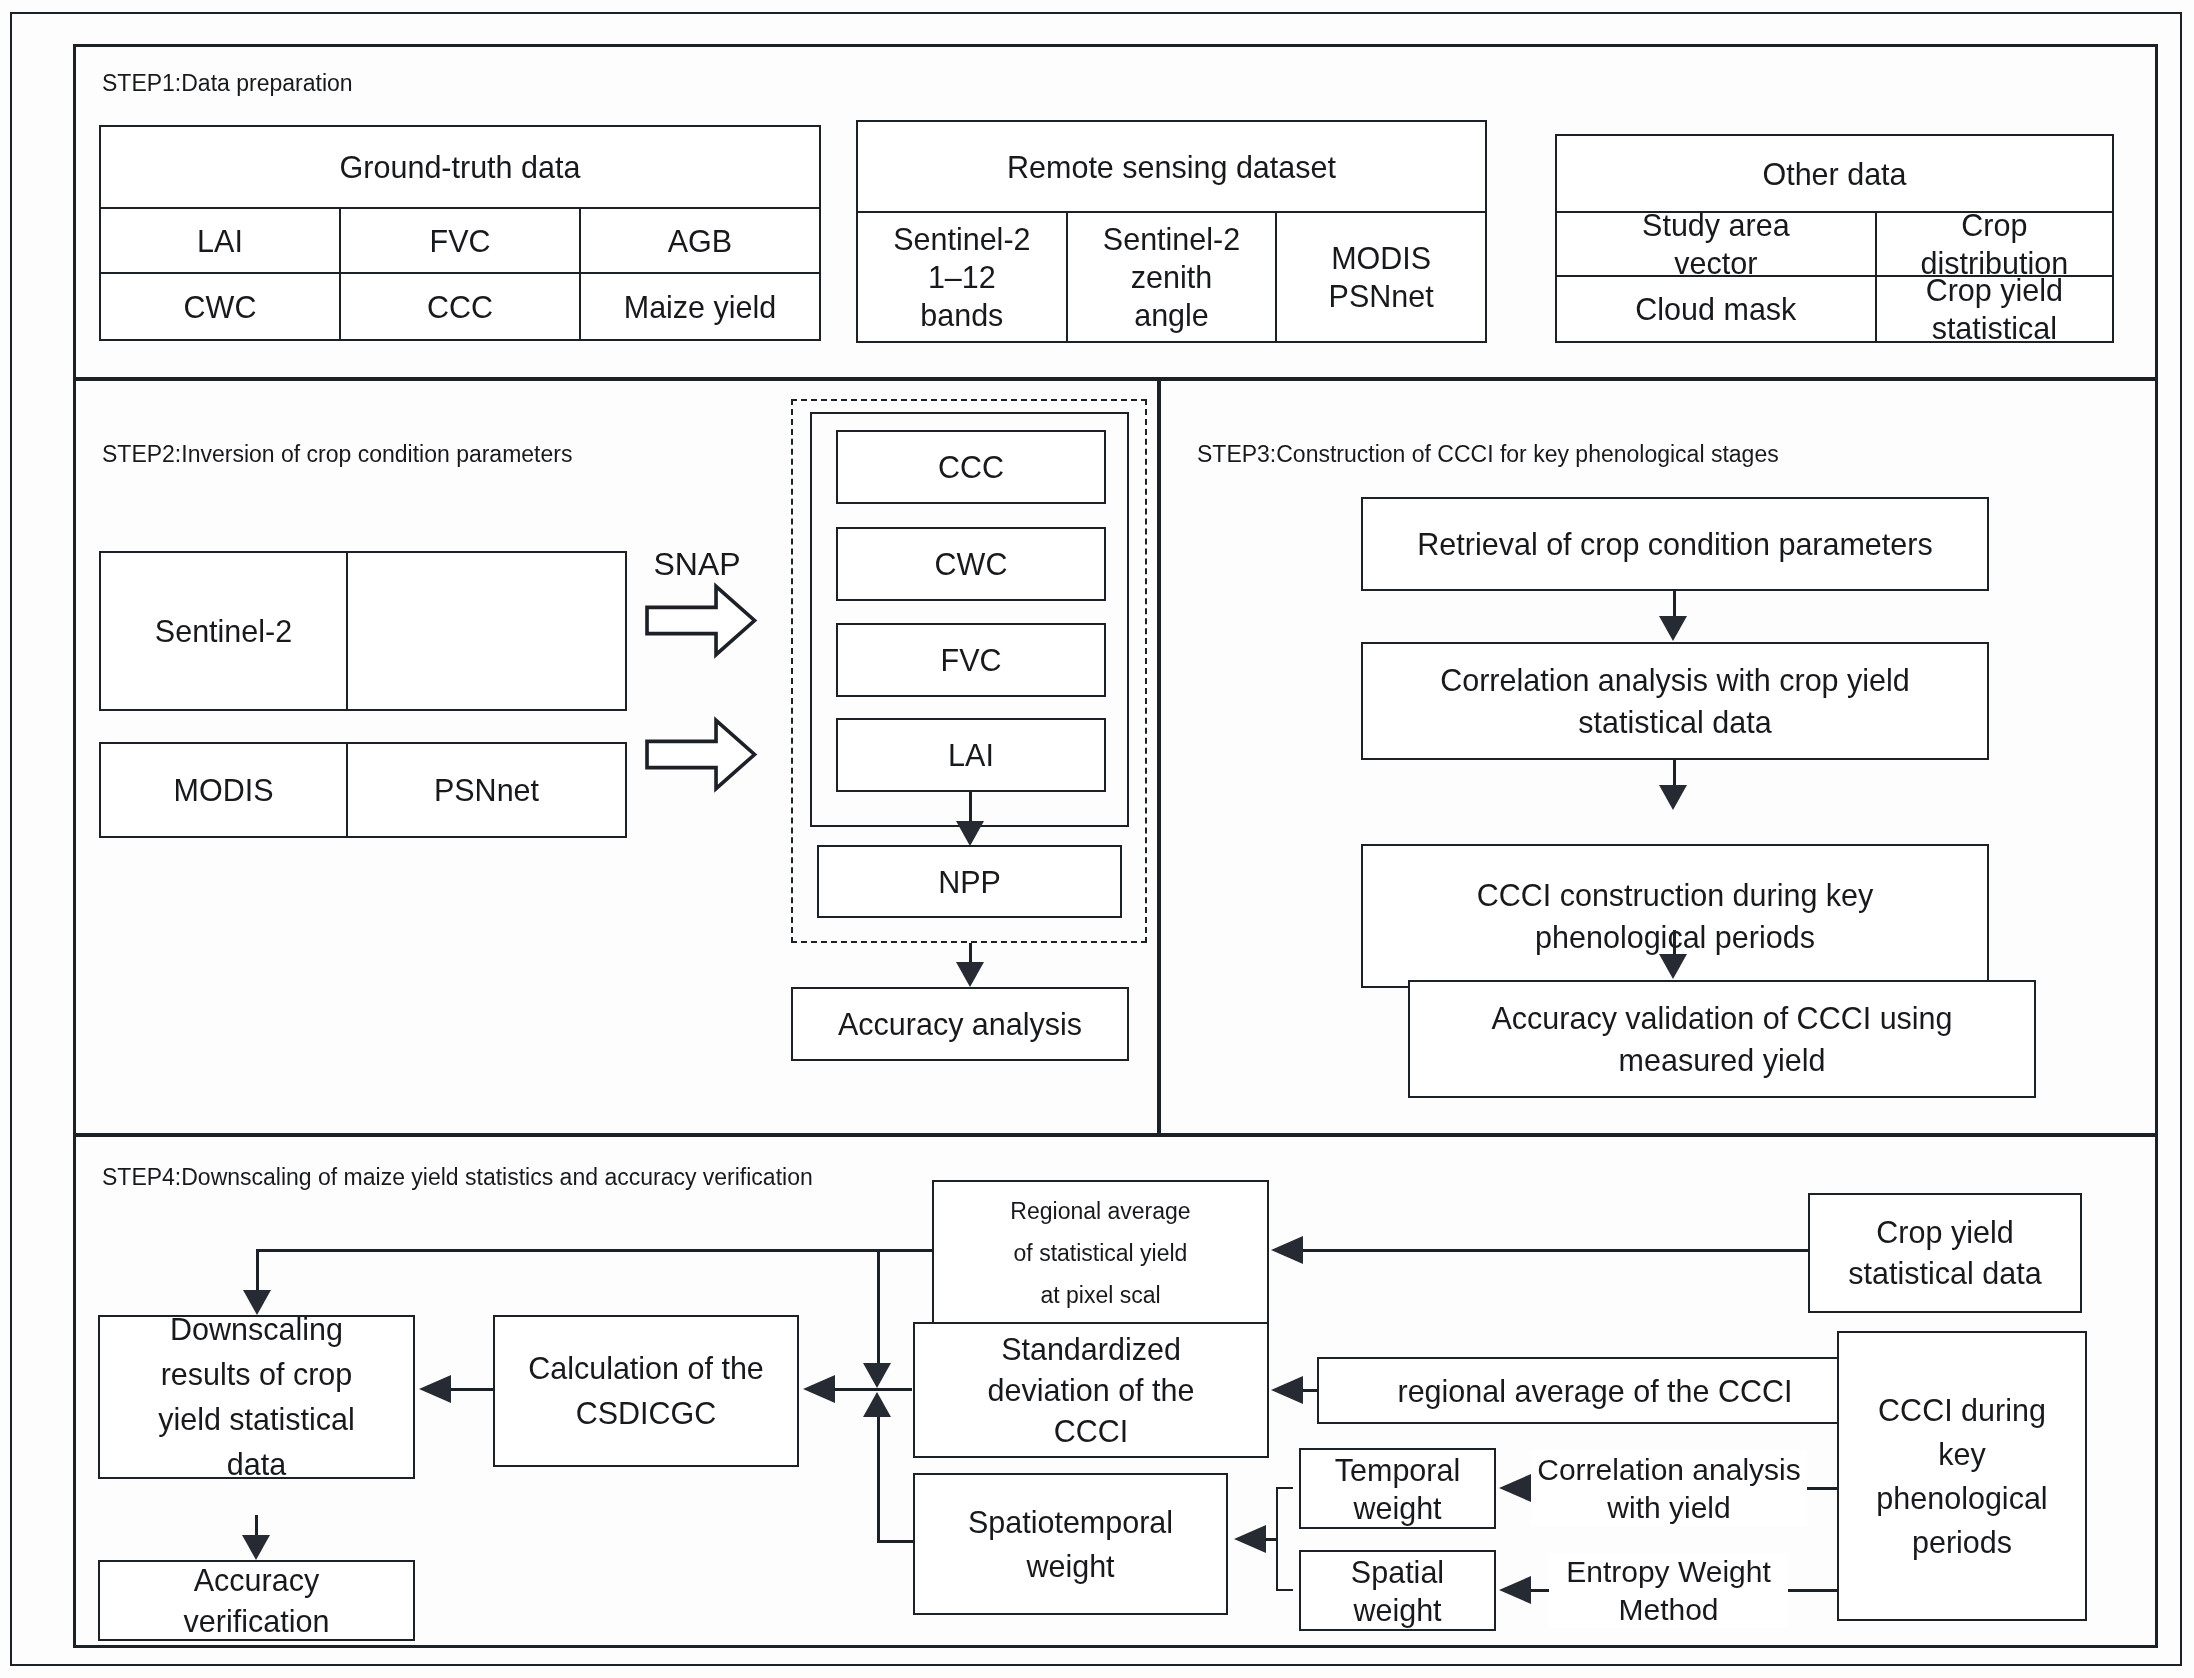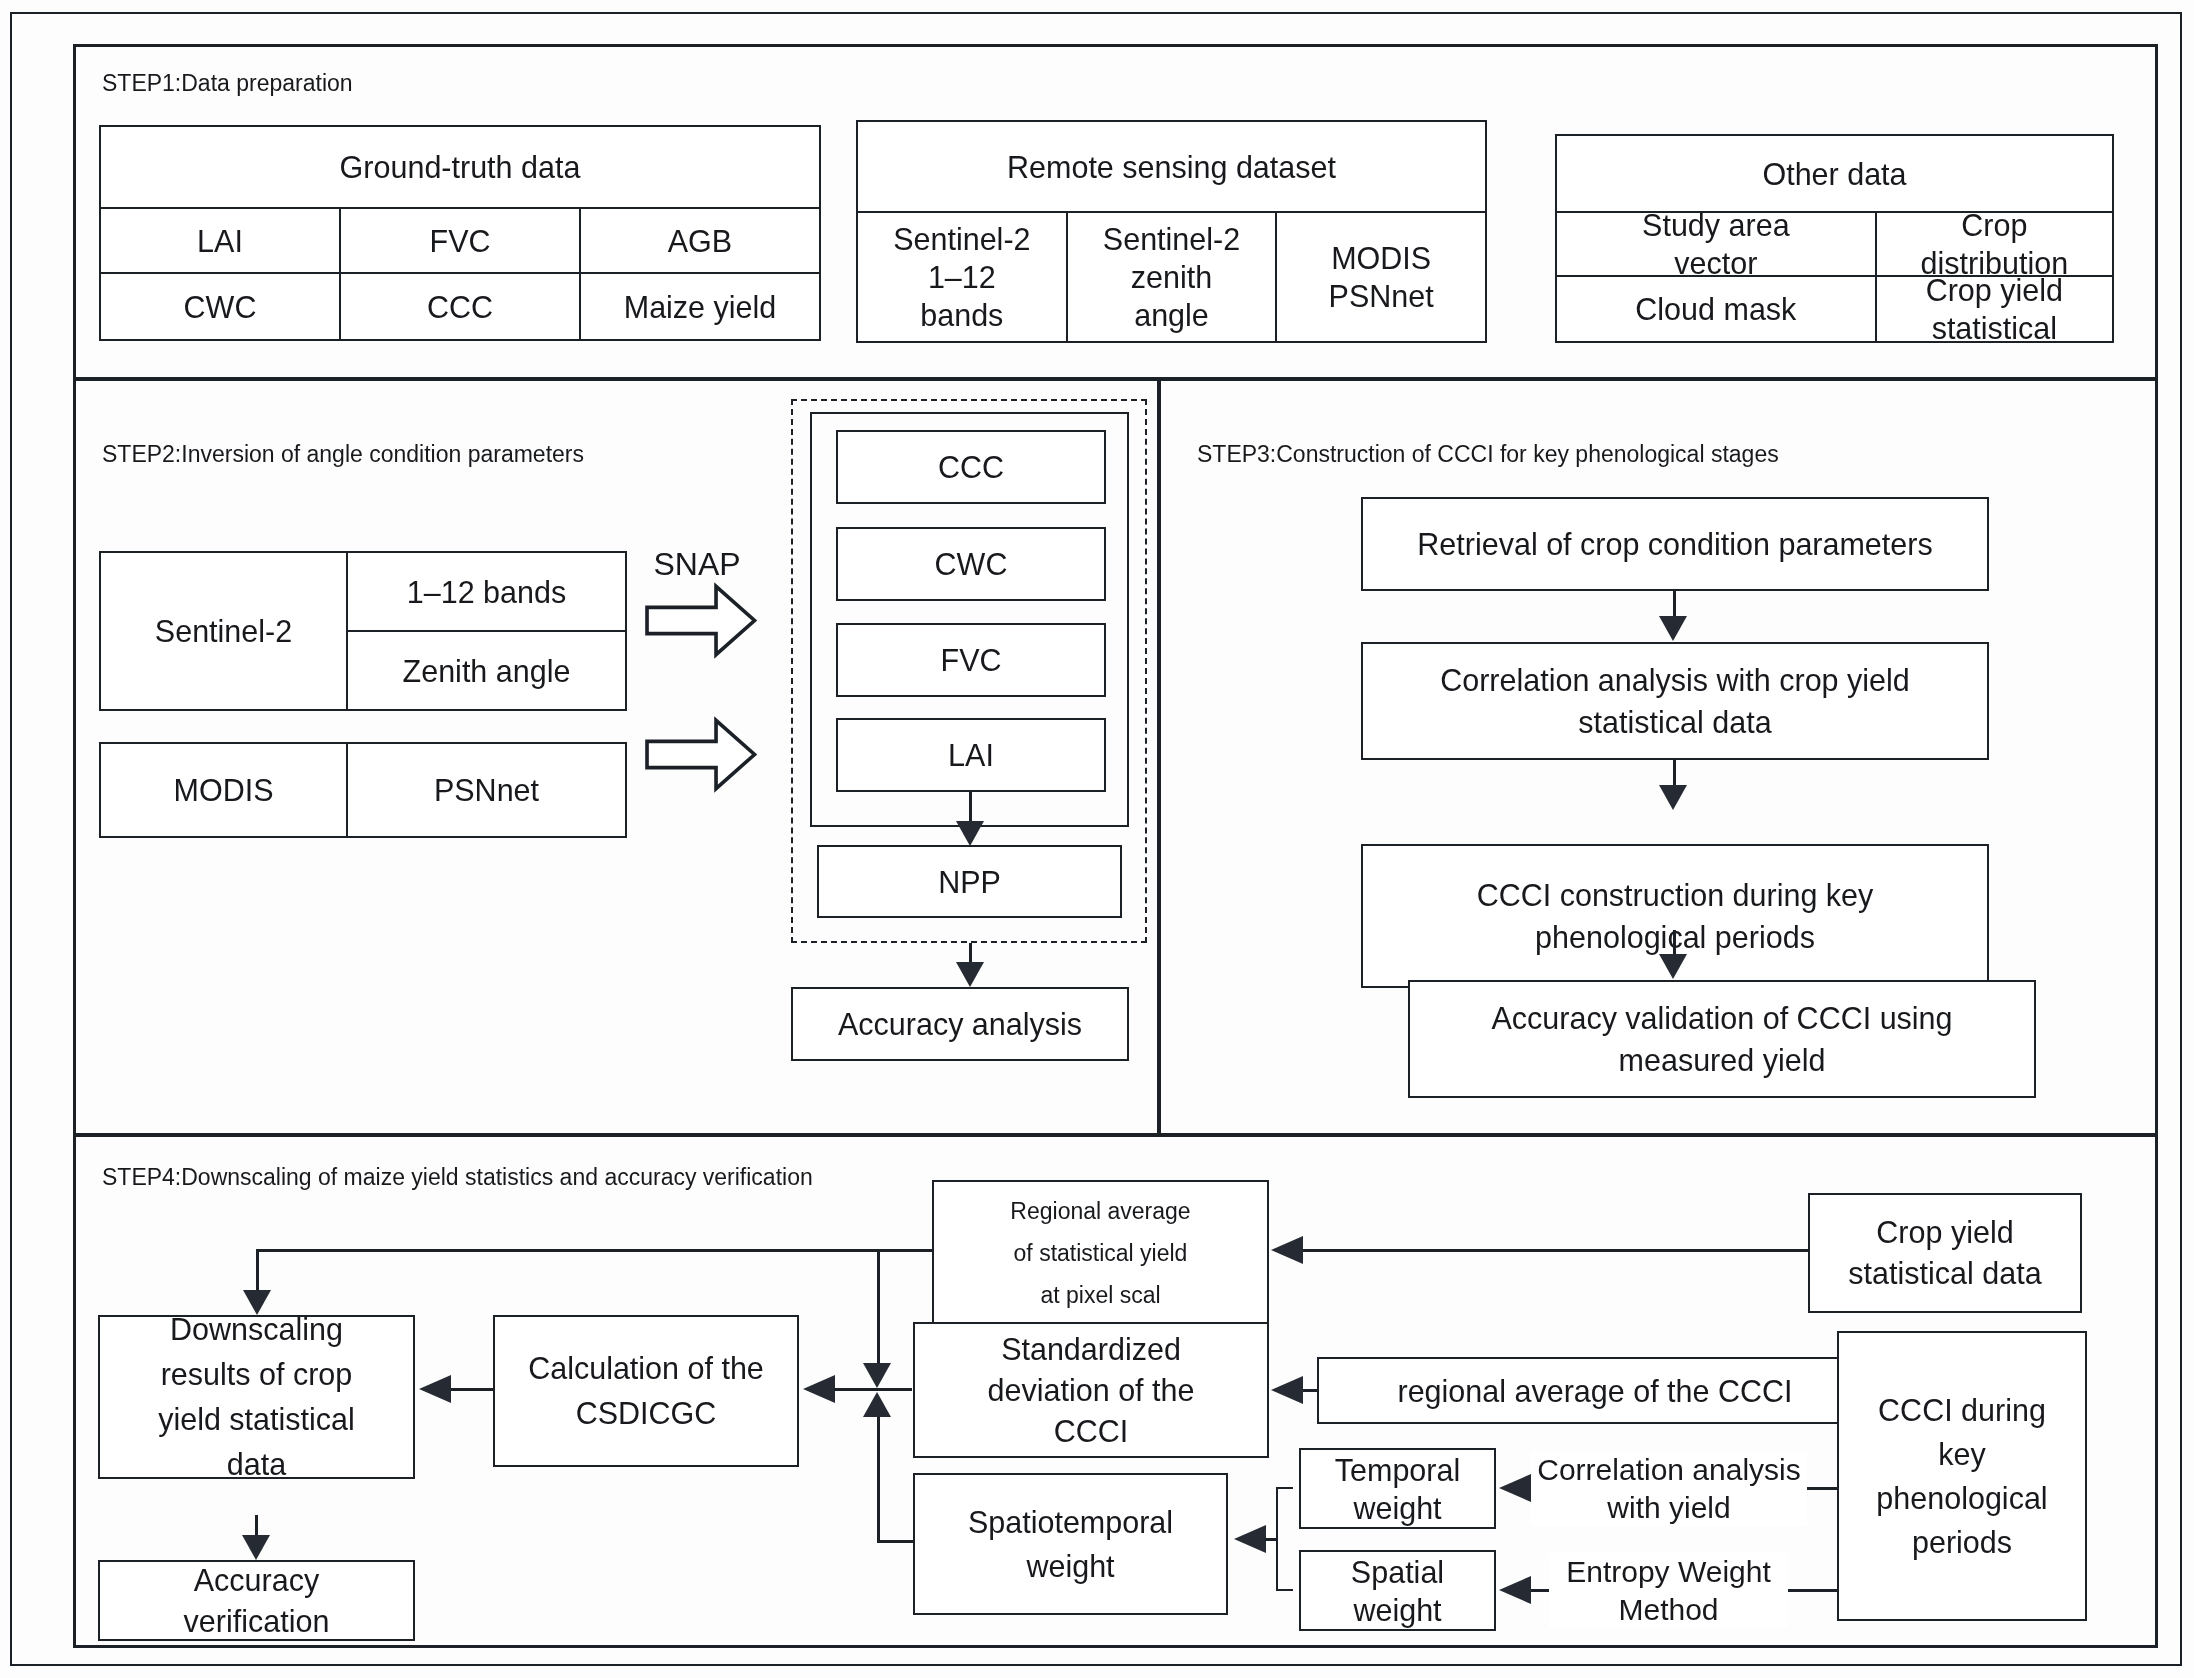--- a/index.html
+++ b/index.html
@@ -88,28 +88,24 @@
       <div class="tbl-c">Crop
 distribution</div>
     </div>
     <div class="tbl-r">
       <div class="tbl-c cr" style="flex:1.35">Cloud mask</div>
       <div class="tbl-c">Crop yield
 statistical</div>
     </div>
   </div>
 
-  <div class="ttl" style="left:102px;top:435px">STEP2:Inversion of angle condition parameters</div>
+  <div class="ttl" style="left:102px;top:435px">STEP2:Inversion of crop condition parameters</div>
 
   <div class="rowtbl" style="left:99px;top:551px;width:528px;height:160px">
     <div class="rt-left">Sentinel-2</div>
-    <div class="rt-right">
-      <div class="rt-cell bb">1–12 bands</div>
-      <div class="rt-cell">Zenith angle</div>
-    </div>
   </div>
 
   <div class="rowtbl" style="left:99px;top:742px;width:528px;height:96px">
     <div class="rt-left">MODIS</div>
     <div class="rt-right">
       <div class="rt-cell">PSNnet</div>
     </div>
   </div>
 
   <div class="snap" style="left:639px;top:546px;width:116px">SNAP</div>

